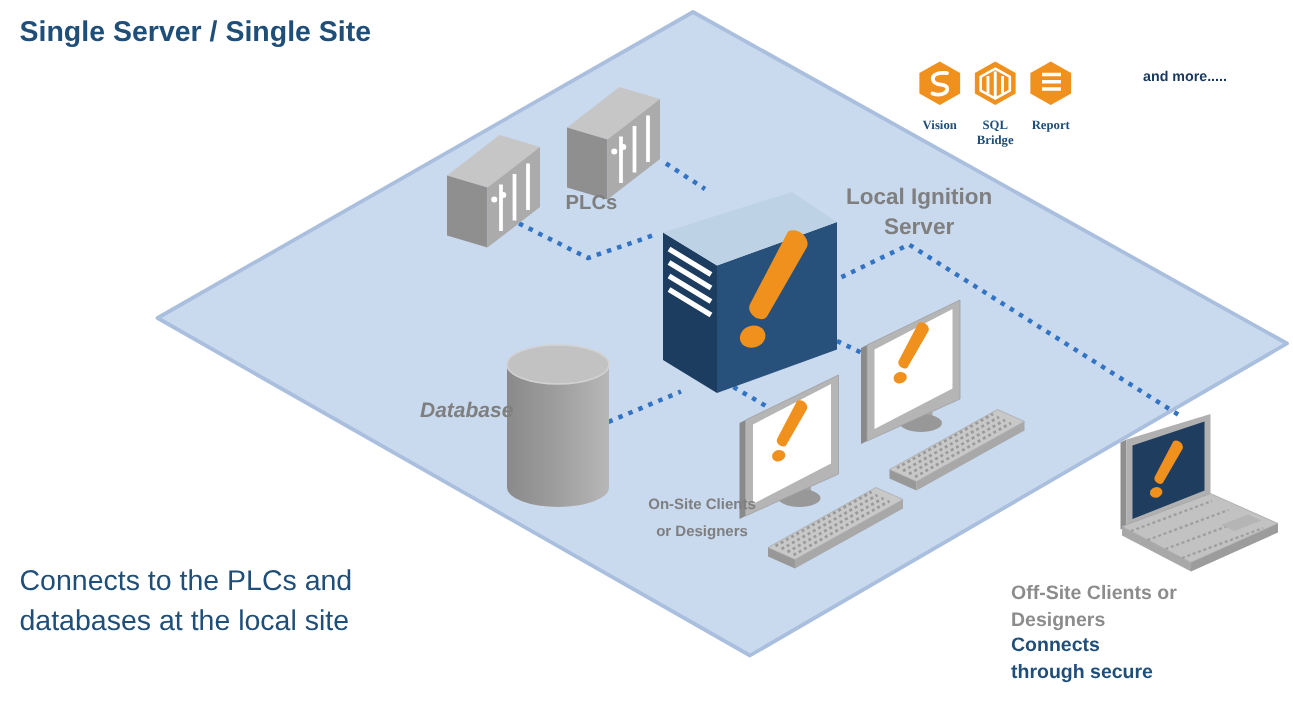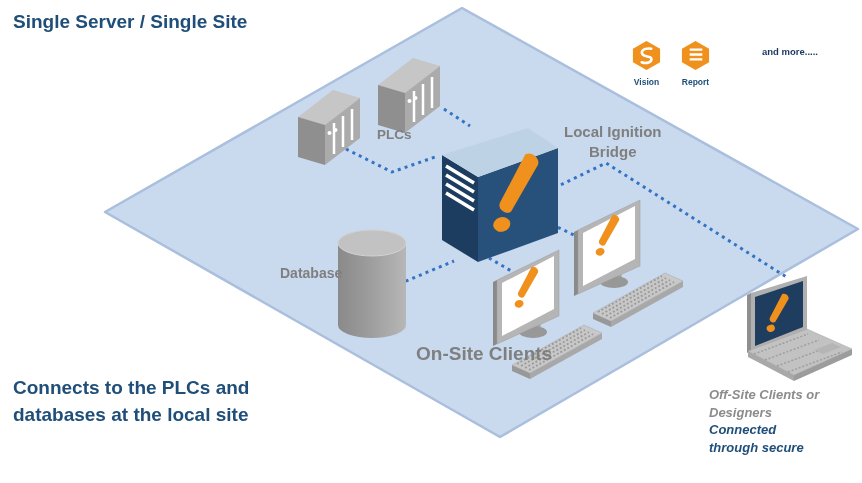--- a/index.html
+++ b/index.html
@@ -3,30 +3,30 @@
 <meta charset="utf-8">
 <style>
   html,body{margin:0;padding:0;background:#ffffff;}
   .stage{
     position:relative;width:862px;height:483px;overflow:hidden;background:#ffffff;
     font-family:"Liberation Sans",sans-serif;
   }
   .stage svg.scene{position:absolute;left:0;top:0;}
   .txt{position:absolute;white-space:nowrap;}
   .headline{left:13px;top:8px;font-size:19px;line-height:27px;font-weight:bold;color:#1F4E79;}
-  .footline{left:13px;top:374px;font-size:19px;line-height:27px;font-weight:bold;color:#1F4E79;}
+  .footline{left:13px;top:374px;font-size:19px;line-height:27px;font-weight:normal;color:#1F4E79;}
   .lbl-gray{font-weight:bold;color:#7F7F7F;}
   .plcs-label{left:377px;top:127px;font-size:13.5px;}
-  .database-label{left:280px;top:265px;font-size:14px;}
+  .database-label{left:280px;top:265px;font-size:14px;font-style:italic;}
   .server-label{left:564px;top:122px;font-size:15px;line-height:20px;text-align:center;}
-  .onsite-label{left:416px;top:345px;width:104px;text-align:center;font-size:19px;line-height:18px;}
-  .offsite-label{left:709px;top:386px;font-size:13px;line-height:17.5px;font-weight:bold;font-style:italic;}
+  .onsite-label{left:416px;top:328px;width:104px;text-align:center;font-size:10px;line-height:18px;}
+  .offsite-label{left:674px;top:386px;font-size:13px;line-height:17.5px;font-weight:bold;}
   .offsite-label .g{color:#8C8C8C;}
   .offsite-label .b{color:#1F4E79;}
-  .modules-row{position:absolute;left:628px;top:39px;display:flex;gap:12px;}
+  .modules-row{position:absolute;left:608px;top:39px;display:flex;gap:0;font-family:Liberation Serif, serif;}
   .module{width:37px;text-align:center;}
   .module .mlabel{margin-top:2px;font-size:8.5px;line-height:9.5px;font-weight:bold;color:#1F4E79;white-space:normal;}
   .and-more{left:762px;top:46px;font-size:9.5px;font-weight:bold;color:#17375E;}
 </style>
 </head>
 <body>
 
 <div class="stage">
 
   <svg class="scene" width="862" height="483" viewBox="0 0 862 483">
@@ -123,40 +123,49 @@
     <div class="module">
       <svg width="33" height="33" viewBox="0 0 34 34">
         <polygon points="17,2 31,10 31,24 17,32 3,24 3,10" fill="#F0911E"></polygon>
         <path d="M22,10 C13,9 11,13 13,16 C15,19 21,17 22,20 C23,24 17,26 12,24" stroke="#FFFFFF" stroke-width="2.6" fill="none" stroke-linecap="round"></path>
       </svg>
       <div class="mlabel">Vision</div>
     </div>
     <div class="module">
       <svg width="33" height="33" viewBox="0 0 34 34">
         <polygon points="17,2 31,10 31,24 17,32 3,24 3,10" fill="#F0911E"></polygon>
+        <path d="M17,7 L27,12.5 L27,22 L17,27.5 L7,22 L7,12.5 Z" stroke="#FFFFFF" stroke-width="1.8" fill="none"></path>
+        <path d="M12,12 L12,24 M17,9 L17,27 M22,12 L22,24" stroke="#FFFFFF" stroke-width="2" fill="none"></path>
+      </svg>
+      <div class="mlabel">SQL Bridge</div>
+    </div>
+    <div class="module">
+      <svg width="33" height="33" viewBox="0 0 34 34">
+        <polygon points="17,2 31,10 31,24 17,32 3,24 3,10" fill="#F0911E"></polygon>
         <path d="M11,11 L24,11 M11,16 L24,16 M11,21 L24,21" stroke="#FFFFFF" stroke-width="2.4" fill="none"></path>
       </svg>
       <div class="mlabel">Report</div>
     </div>
   </div>
   <div class="txt and-more">and more.....</div>
 
   <div class="txt lbl-gray plcs-label">PLCs</div>
   <div class="txt lbl-gray database-label">Database</div>
   <div class="txt lbl-gray server-label">
     <div>Local Ignition</div>
-    <div>Bridge</div>
+    <div>Server</div>
   </div>
   <div class="txt lbl-gray onsite-label">
     <div>On-Site Clients</div>
+    <div>or Designers</div>
   </div>
   <div class="txt offsite-label">
     <div class="g">Off-Site Clients or</div>
     <div class="g">Designers</div>
-    <div class="b">Connected</div>
+    <div class="b">Connects</div>
     <div class="b">through secure</div>
   </div>
 
   <div class="txt footline">
     <div>Connects to the PLCs and</div>
     <div>databases at the local site</div>
   </div>
 
 </div>
 

